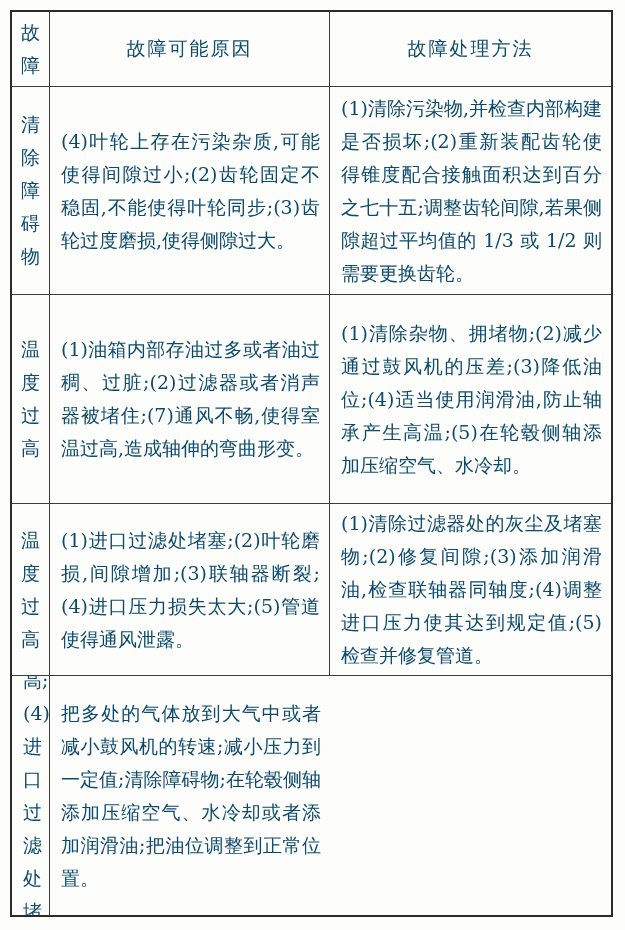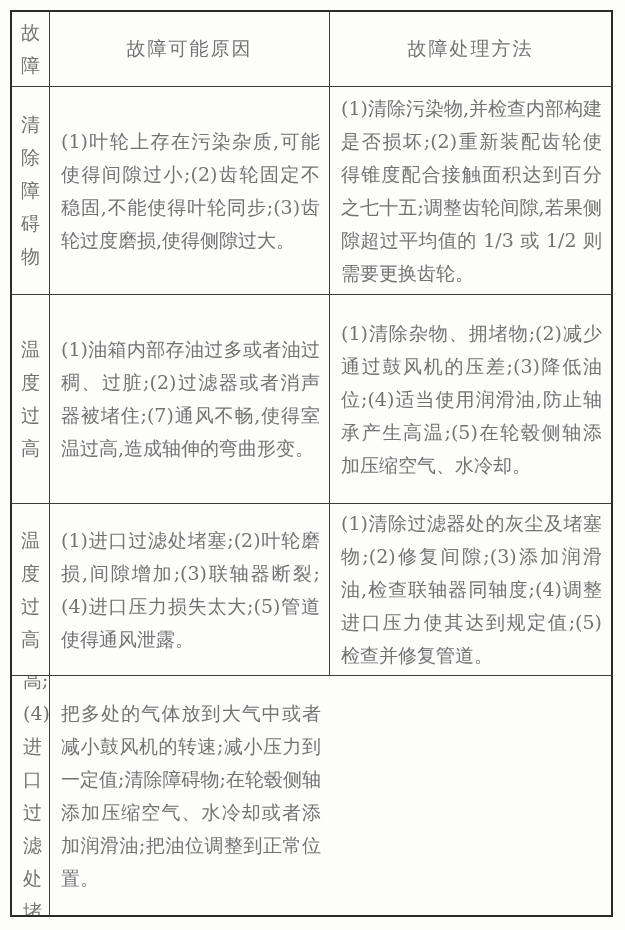--- a/index.html
+++ b/index.html
@@ -10,21 +10,21 @@
     width: 625px;
     height: 930px;
     background: #ffffff;
   }
   .page {
     position: relative;
     width: 625px;
     height: 930px;
     background: #fdfdfc;
     font-family: "DejaVu Serif", "Liberation Serif", serif;
-    color: #737373;
+    color: #0c4a6e;
     overflow: hidden;
   }
   .fault-table {
     position: absolute;
     left: 10px;
     top: 10px;
     width: 603px;
     height: 907px;
     border: 2px solid #2b2b2b;
     display: grid;
@@ -85,21 +85,21 @@
       <div class="header-text">故障可能原因</div>
     </div>
     <div class="cell last-col">
       <div class="header-text">故障处理方法</div>
     </div>
 
     <div class="cell">
       <div class="vlabel">清除障碍物</div>
     </div>
     <div class="cell text-cell">
-      <p class="body-text">(1)叶轮上存在污染杂质,可能使得间隙过小;(2)齿轮固定不稳固,不能使得叶轮同步;(3)齿轮过度磨损,使得侧隙过大。</p>
+      <p class="body-text">(4)叶轮上存在污染杂质,可能使得间隙过小;(2)齿轮固定不稳固,不能使得叶轮同步;(3)齿轮过度磨损,使得侧隙过大。</p>
     </div>
     <div class="cell text-cell last-col">
       <p class="body-text">(1)清除污染物,并检查内部构建是否损坏;(2)重新装配齿轮使得锥度配合接触面积达到百分之七十五;调整齿轮间隙,若果侧隙超过平均值的 1/3 或 1/2 则需要更换齿轮。</p>
     </div>
 
     <div class="cell">
       <div class="vlabel">温度过高</div>
     </div>
     <div class="cell text-cell">
       <p class="body-text">(1)油箱内部存油过多或者油过稠、过脏;(2)过滤器或者消声器被堵住;(7)通风不畅,使得室温过高,造成轴伸的弯曲形变。</p>

